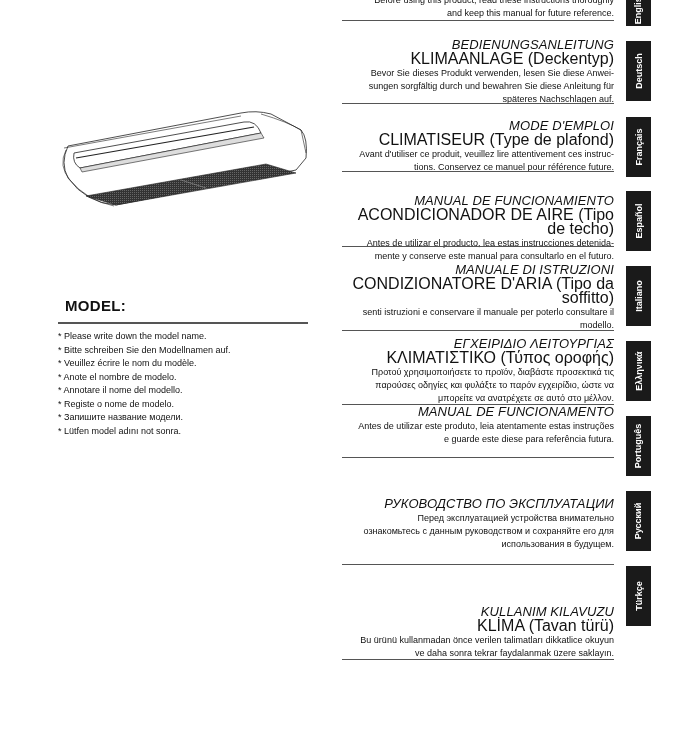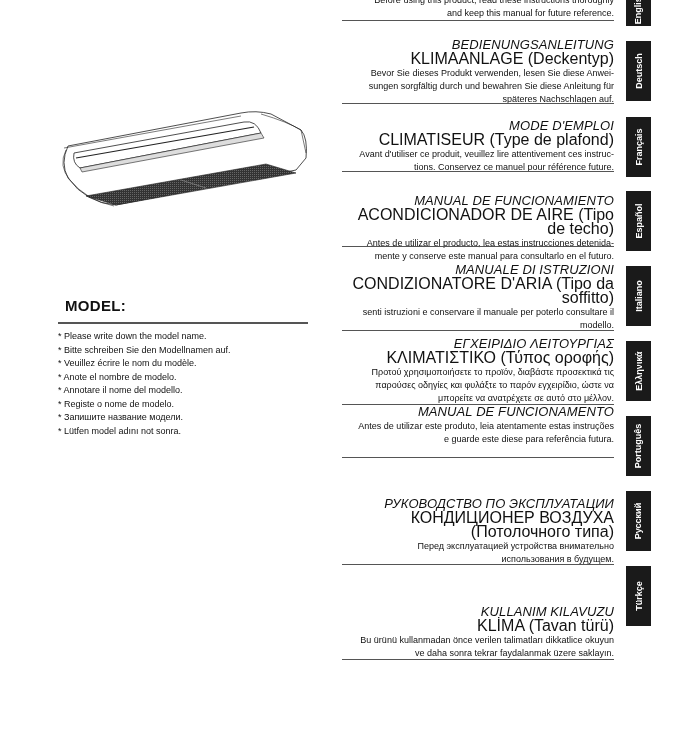--- a/index.html
+++ b/index.html
@@ -115,23 +115,23 @@
   <div class="t1">MANUAL DE FUNCIONAMENTO</div>
   <div class="desc">
     <div>Antes de utilizar este produto, leia atentamente estas instruções</div>
     <div>e guarde este diese para referência futura.</div>
   </div>
   <div class="rule" style="top:53px;"></div>
 </div>
 
 <div class="entry" style="top:484px;margin-top:12px;">
   <div class="t1">РУКОВОДСТВО ПО ЭКСПЛУАТАЦИИ</div>
-  <div class="t2">КОНДИЦИОНЕР ВОЗДУХА (Потолочного типа)</div>
   <div class="desc">
     <div>Перед эксплуатацией устройства внимательно</div>
+    <div>ознакомьтесь с данным руководством и сохраняйте его для</div>
     <div>использования в будущем.</div>
   </div>
   <div class="rule" style="top:68px;"></div>
 </div>
 
 <div class="entry" style="top:568px;margin-top:36px;">
   <div class="t1">KULLANIM KILAVUZU</div>
   <div class="t2">KLİMA (Tavan türü)</div>
   <div class="desc">
     <div>Bu ürünü kullanmadan önce verilen talimatları dikkatlice okuyun</div>

